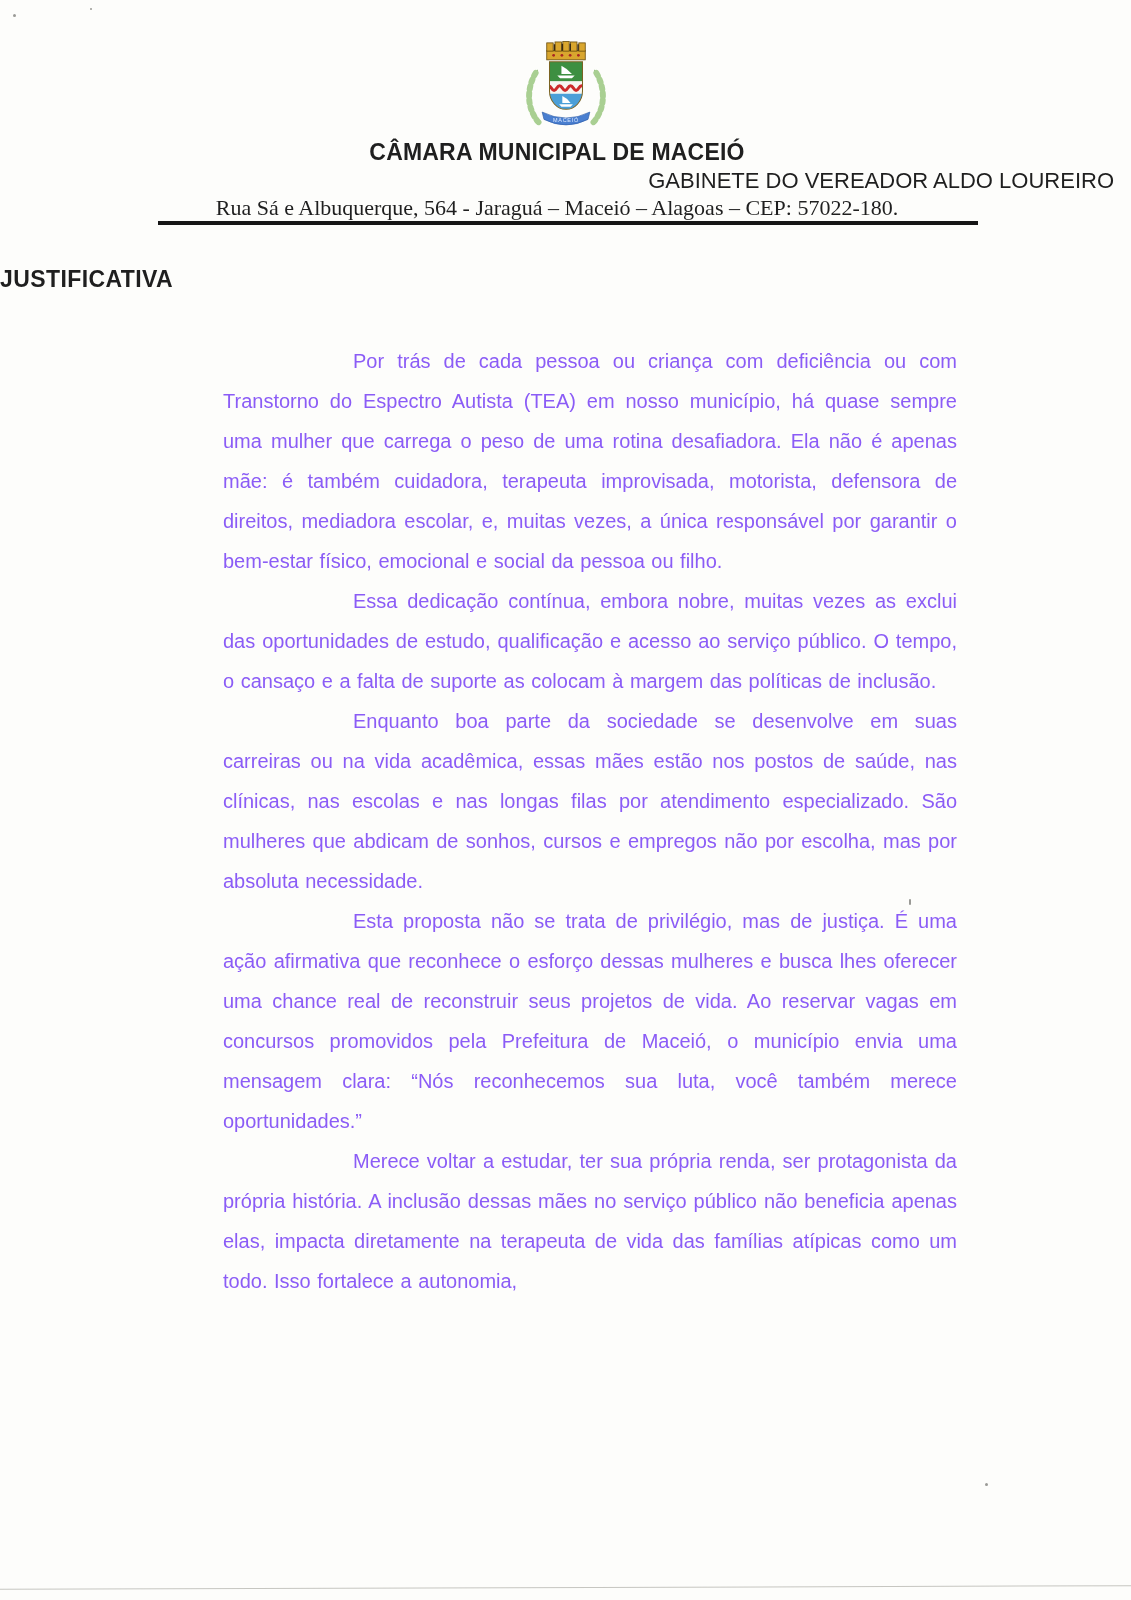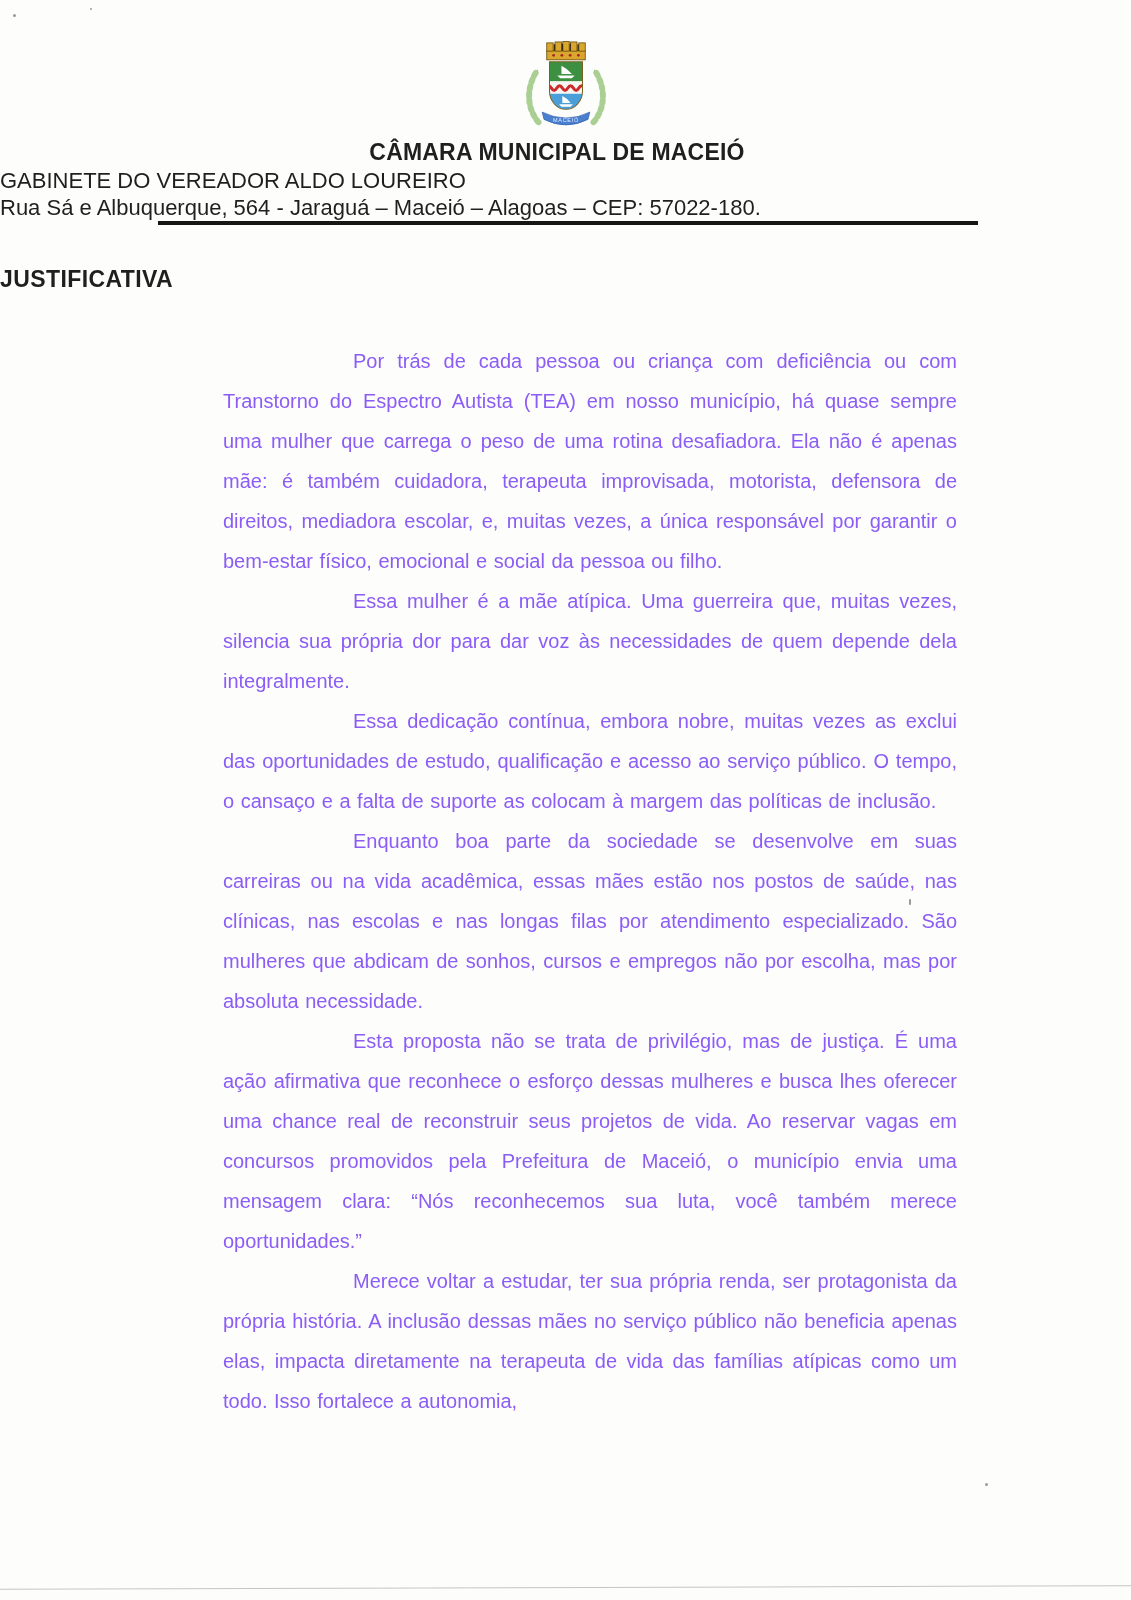--- a/index.html
+++ b/index.html
@@ -36,30 +36,31 @@
     text-align: center;
     font-size: 23px;
     font-weight: bold;
     letter-spacing: 0.2px;
   }
   .office-name {
     position: absolute;
     top: 168px;
     left: 0;
     width: 1114px;
-    text-align: left;
+    text-align: right;
     font-size: 22px;
   }
   .address-line {
     position: absolute;
     top: 195px;
     left: 0;
     width: 1114px;
-    text-align: left;
+    text-align: center;
     font-size: 22px;
+    font-family: Liberation Serif, serif;
   }
   .header-divider {
     position: absolute;
     top: 221px;
     left: 158px;
     width: 820px;
     height: 4px;
     background: #161616;
   }
 
@@ -176,21 +177,20 @@
 
   <div class="org-name">CÂMARA MUNICIPAL DE MACEIÓ</div>
   <div class="office-name">GABINETE DO VEREADOR ALDO LOUREIRO</div>
   <div class="address-line">Rua Sá e Albuquerque, 564 - Jaraguá – Maceió – Alagoas – CEP: 57022-180.</div>
   <div class="header-divider"></div>
 
   <div class="doc-title">JUSTIFICATIVA</div>
 
   <div class="body-text">
     <p>Por trás de cada pessoa ou criança com deficiência ou com Transtorno do Espectro Autista (TEA) em nosso município, há quase sempre uma mulher que carrega o peso de uma rotina desafiadora. Ela não é apenas mãe: é também cuidadora, terapeuta improvisada, motorista, defensora de direitos, mediadora escolar, e, muitas vezes, a única responsável por garantir o bem-estar físico, emocional e social da pessoa ou filho.</p>
-    <p>Essa mulher é a mãe atípica. Uma guerreira que, muitas vezes, silencia sua própria dor para dar voz às necessidades de quem depende dela integralmente.</p>
     <p>Essa dedicação contínua, embora nobre, muitas vezes as exclui das oportunidades de estudo, qualificação e acesso ao serviço público. O tempo, o cansaço e a falta de suporte as colocam à margem das políticas de inclusão.</p>
     <p>Enquanto boa parte da sociedade se desenvolve em suas carreiras ou na vida acadêmica, essas mães estão nos postos de saúde, nas clínicas, nas escolas e nas longas filas por atendimento especializado. São mulheres que abdicam de sonhos, cursos e empregos não por escolha, mas por absoluta necessidade.</p>
     <p>Esta proposta não se trata de privilégio, mas de justiça. É uma ação afirmativa que reconhece o esforço dessas mulheres e busca lhes oferecer uma chance real de reconstruir seus projetos de vida. Ao reservar vagas em concursos promovidos pela Prefeitura de Maceió, o município envia uma mensagem clara: “Nós reconhecemos sua luta, você também merece oportunidades.”</p>
     <p>Merece voltar a estudar, ter sua própria renda, ser protagonista da própria história. A inclusão dessas mães no serviço público não beneficia apenas elas, impacta diretamente na terapeuta de vida das famílias atípicas como um todo. Isso fortalece a autonomia,</p>
   </div>
 
   <div class="scan-line-bottom"></div>
   <div class="speck s1"></div>
   <div class="speck s2"></div>
   <div class="speck s3"></div>

